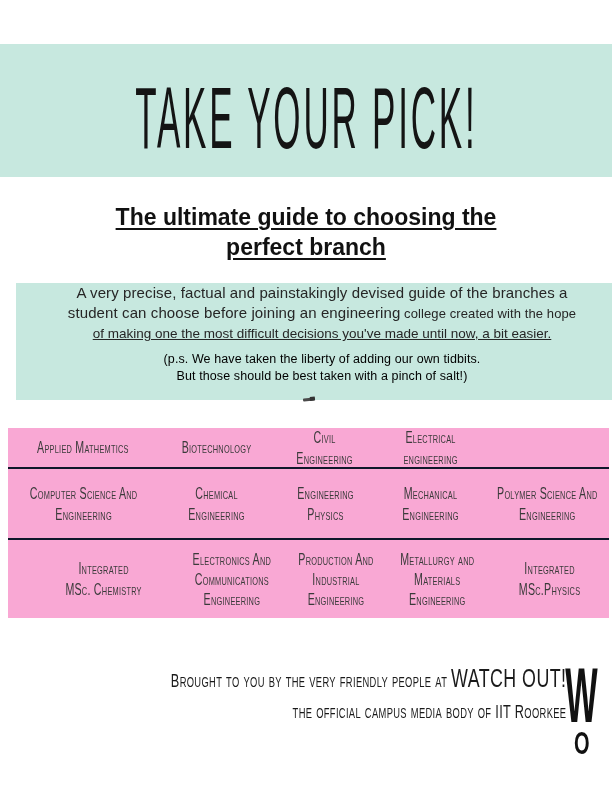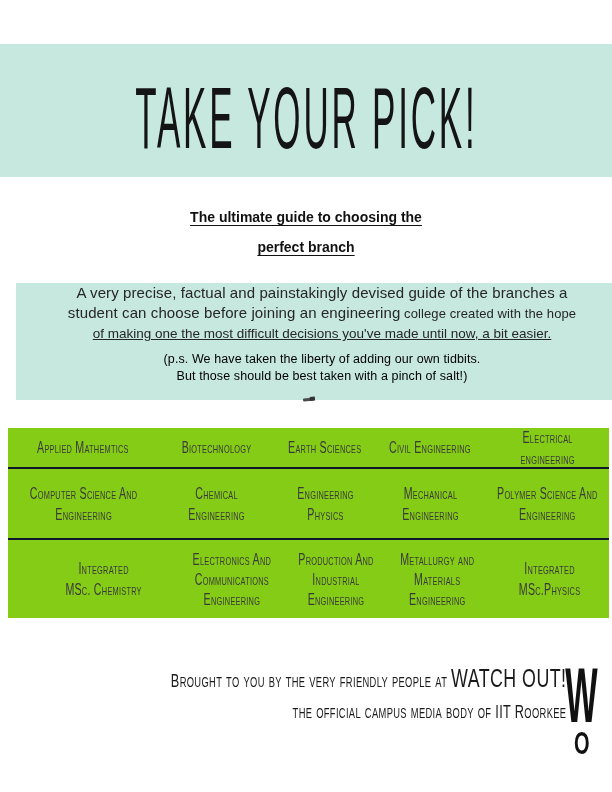--- a/index.html
+++ b/index.html
@@ -17,21 +17,21 @@
   .page-title {
     display:inline-block; margin-top:14px;
     font-size:50px; font-weight:400; letter-spacing:4px; color:#141414;
     transform:scale(0.70, 1.75); transform-origin:center center;
     white-space:nowrap;
   }
 
   
   .subtitle {
     position:absolute; left:0; top:202px; width:612px;
-    text-align:center; font-size:14px; font-weight:700; line-height:30px;
+    text-align:center; font-size:23px; font-weight:700; line-height:30px;
     text-decoration:underline; text-underline-offset:3px;
     white-space:pre-line; color:#111;
   }
 
   
   .intro-banner {
     position:absolute; left:16px; top:283px; width:612px; height:117px;
     background:#c7e8df; box-sizing:border-box; padding-top:0;
     text-align:center; color:#262626;
   }
@@ -48,21 +48,21 @@
     position:absolute; left:303px; top:398px; width:12px; height:3px;
     background:#4a4a4a; transform:rotate(-6deg); border-radius:1px;
   }
   .stray-mark:after {
     content:""; position:absolute; right:0; top:-1px; width:5px; height:4px; background:#333;
   }
 
   
   .branches-table {
     position:absolute; left:8px; top:428px; width:601px;
-    background:#84cc16; color:#3a3a3a;
+    background:#f9a8d4; color:#3a3a3a;
   }
   .t-row { display:grid; grid-template-columns:25% 19.5% 16.5% 18.5% 20.5%; }
   .t-row + .t-row { border-top:2px solid #0f172a; }
   .t-row.r1 { height:39px; }
   .t-row.r2 { height:69px; }
   .t-row.r3 { height:78px;padding-left:23px; }
   .cell { display:flex; align-items:center; justify-content:center; text-align:center; }
   .cell > span {
     display:block; font-size:13px; line-height:17px; font-weight:400;
     font-variant:small-caps; letter-spacing:0.3px; white-space:pre-line;
@@ -113,23 +113,20 @@
 
   <div class="stray-mark"></div>
 
   <div class="branches-table">
     <div class="t-row r1">
       <div class="cell">
           <span>Applied Mathemtics</span>
         </div>
       <div class="cell">
           <span>Biotechnology</span>
-        </div>
-      <div class="cell">
-          <span>Earth Sciences</span>
         </div>
       <div class="cell">
           <span>Civil Engineering</span>
         </div>
       <div class="cell">
           <span>Electrical engineering</span>
         </div>
     </div>
     <div class="t-row r2">
       <div class="cell">

